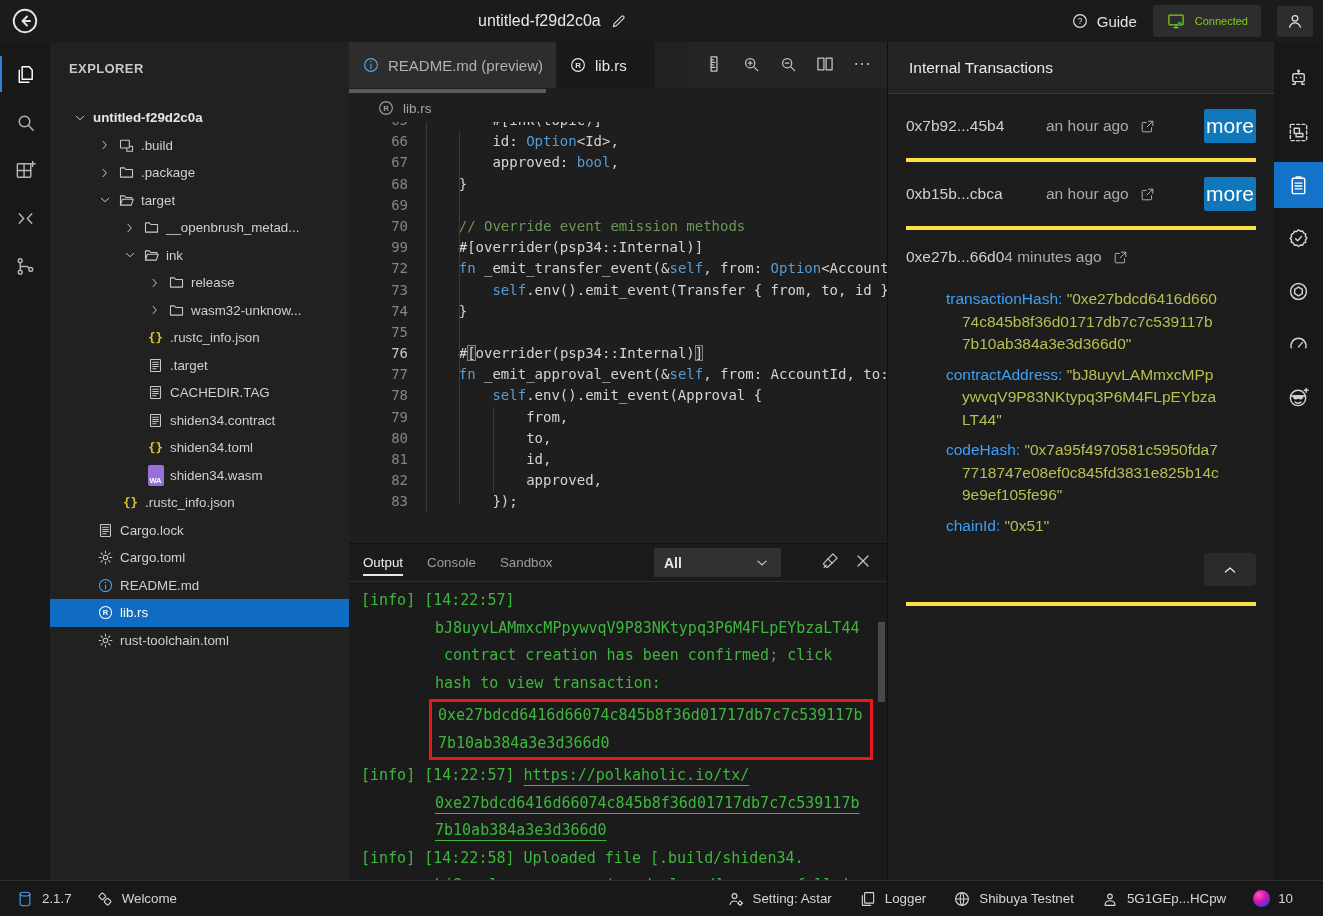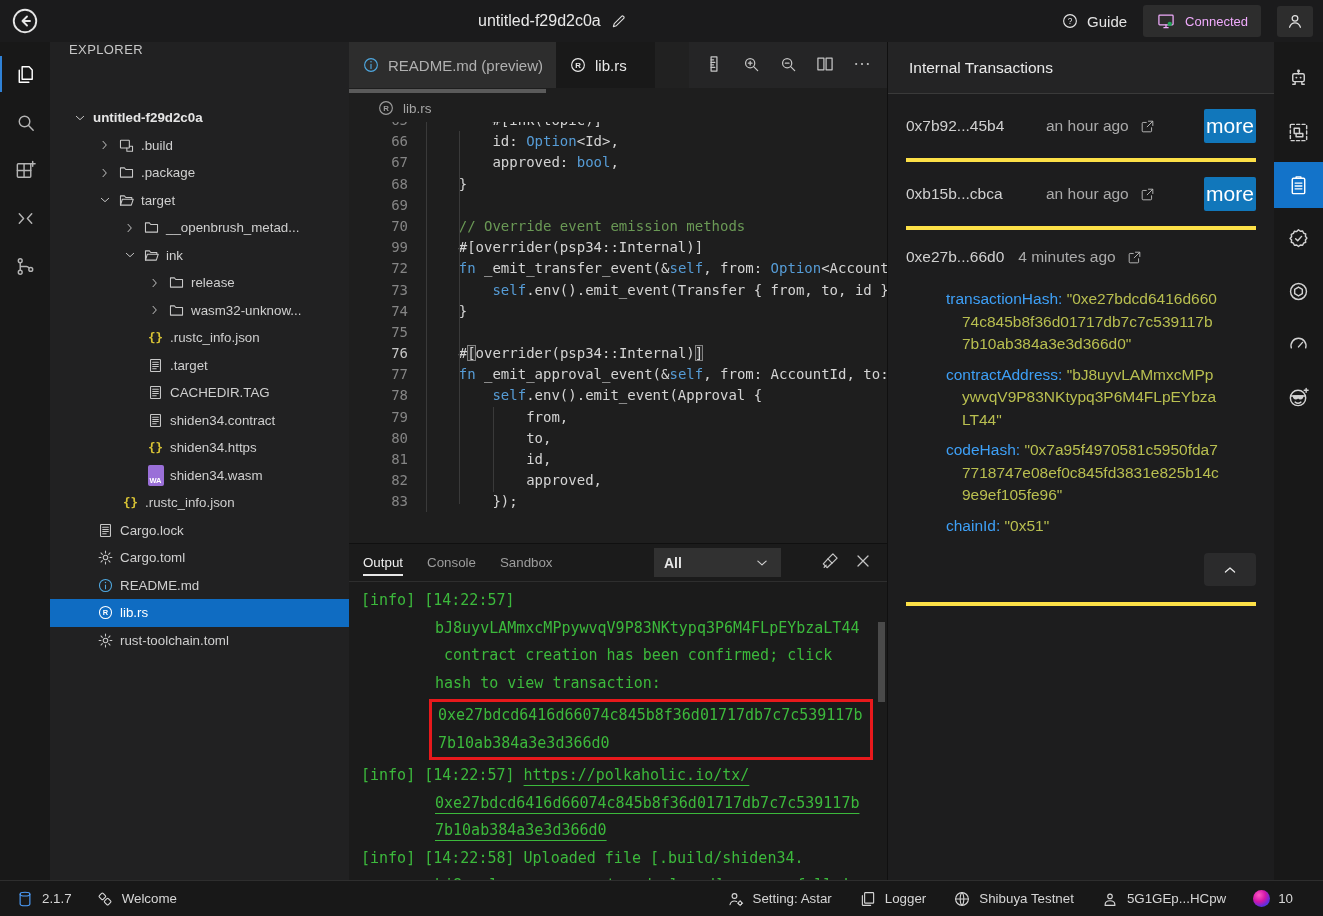--- a/index.html
+++ b/index.html
@@ -13,36 +13,36 @@
   .app { width:1323px; height:916px; display:flex; flex-direction:column; }
 
   
   .titlebar { height:42px; flex:none; background:#1b1b1c; position:relative; display:flex; align-items:center; }
   .tb-back { position:absolute; left:10px; top:6px; color:#e6e6e6; }
   .tb-title { position:absolute; left:478px; top:0; height:42px; display:flex; align-items:center; gap:9px;
               font-size:16px; color:#e8e8e8; }
   .tb-edit { color:#dcdcdc; display:flex; }
   .tb-right { margin-left:auto; display:flex; align-items:center; gap:16px; padding-right:10px; }
   .tb-guide { display:flex; align-items:center; gap:8px; font-size:15px; color:#e3e3e3; }
-  .tb-connected { display:flex; align-items:center; gap:9px; font-size:13px; color:#f0abfc;
+  .tb-connected { display:flex; align-items:center; gap:9px; font-size:11px; color:#84cc16;
                   background:#2d2d2d; padding:6px 13px; border-radius:3px; }
   .tb-avatar { background:#2d2d2d; width:36px; height:31px; border-radius:3px; display:flex; align-items:center; justify-content:center; color:#e3e3e3; }
 
   
   .shell { flex:1; min-height:0; display:flex; }
 
   .actbar-left { width:50px; flex:none; background:#181818; display:flex; flex-direction:column; align-items:center; padding-top:8px; }
   .act-item { position:relative; width:50px; height:48px; display:flex; align-items:center; justify-content:center; color:#b4b4b4; }
   .act-item.active { color:#ffffff; }
   .act-item.active::before { content:''; position:absolute; left:0; top:6px; bottom:6px; width:2px; background:#2f81d6; }
 
   
   .sidebar { width:299px; flex:none; background:#212122; display:flex; flex-direction:column; }
-  .sb-header { height:52px; flex:none; display:flex; align-items:flex-start; padding-left:19px;
-               font-size:13px; letter-spacing:.4px; color:#c7c7c7; }
+  .sb-header { height:52px; flex:none; display:flex; align-items:center; padding-left:19px;
+               font-size:13px; letter-spacing:.4px; color:#c7c7c7;font-weight:bold; }
   .tree { flex:1; padding-top:10px; font-size:15px; color:#cfcfcf; overflow:hidden; }
   .tree-row { height:27.5px; display:flex; align-items:center; white-space:nowrap; width:100%; text-align:left; }
   .tree-row .chev { width:16px; height:16px; margin-right:5px; color:#c5c5c5; flex:none; }
   .tree-row .chev svg { width:100%; height:100%; }
   .tree-row .ficon { width:17px; height:17px; margin-right:6px; flex:none; display:flex; align-items:center; justify-content:center; color:#c8c8c8; }
   .tree-row .ficon svg { width:100%; height:100%; }
   .tree-row.selected { background:#0f6cc2; color:#ffffff; }
   .tree-row.selected .ficon, .tree-row.selected .chev { color:#fff; }
   .tree-label.bold { font-weight:700; color:#e6e6e6; }
   .json-badge { font-family:"DejaVu Sans Mono",monospace; font-weight:bold; font-size:12.5px; color:#d8c335; }
@@ -96,21 +96,21 @@
 
   
   .txpanel { width:387px; flex:none; background:#1d1d1e; border-left:1px solid #101010; display:flex; flex-direction:column; }
   .tx-header { height:52px; flex:none; display:flex; align-items:center; padding-left:21px; font-size:15.5px;
                color:#eaeaea; background:#242425; border-bottom:1px solid #3a3a3a; }
   .tx-body { flex:1; overflow:hidden; padding:0 18px; }
   .tx-row { display:flex; align-items:center; height:68px; }
   .tx-row.short { height:54px; }
   .tx-sep { border-bottom:4px solid #fde047; }
   .tx-hash { font-size:15.5px; color:#d0d0d0; width:140px; flex:none; }
-  .tx-hash.auto { width:auto; margin-right:14px; }
+  .tx-hash.auto { width:auto; }
   .tx-time { font-size:15.5px; color:#aaaaaa; margin-right:11px; }
   .ext { color:#bbbbbb; display:flex; }
   .more-btn { margin-left:auto; width:52px; height:34px; background:#1177bb; color:#fff; font-size:21px; border-radius:2px; }
   .tx-details { padding:4px 0 0 40px; font-size:15.5px; line-height:22.5px; }
   .kv { margin-bottom:8px; width:274px; word-break:break-all; padding-left:16px; text-indent:-16px; }
   .kv .k { color:#3ea0f7; }
   .kv .v { color:#b9bf50; }
   .tx-collapse-row { display:flex; padding:8px 0 16px; }
   .tx-collapse { margin-left:auto; width:52px; height:33px; background:#2b2b2c; border-radius:4px;
                  color:#e8e8e8; display:flex; align-items:center; justify-content:center; }
@@ -351,21 +351,21 @@
                 <rect x="5" y="3.5" width="14" height="17" rx="0.8"></rect>
                 <path d="M8 7.5h8M8 10.5h8M8 13.5h8M8 16.5h5"></path>
               </svg>
             </span>
             <span class="tree-label">shiden34.contract</span>
           </button>
           <button class="tree-row" style="padding-left:97px">
             <span class="ficon">
               <span class="json-badge">{}</span>
             </span>
-            <span class="tree-label">shiden34.https</span>
+            <span class="tree-label">shiden34.toml</span>
           </button>
           <button class="tree-row" style="padding-left:97px">
             <span class="ficon">
               <span class="wasm-badge">WA</span>
             </span>
             <span class="tree-label">shiden34.wasm</span>
           </button>
           <button class="tree-row" style="padding-left:72px">
             <span class="ficon">
               <span class="json-badge">{}</span>

